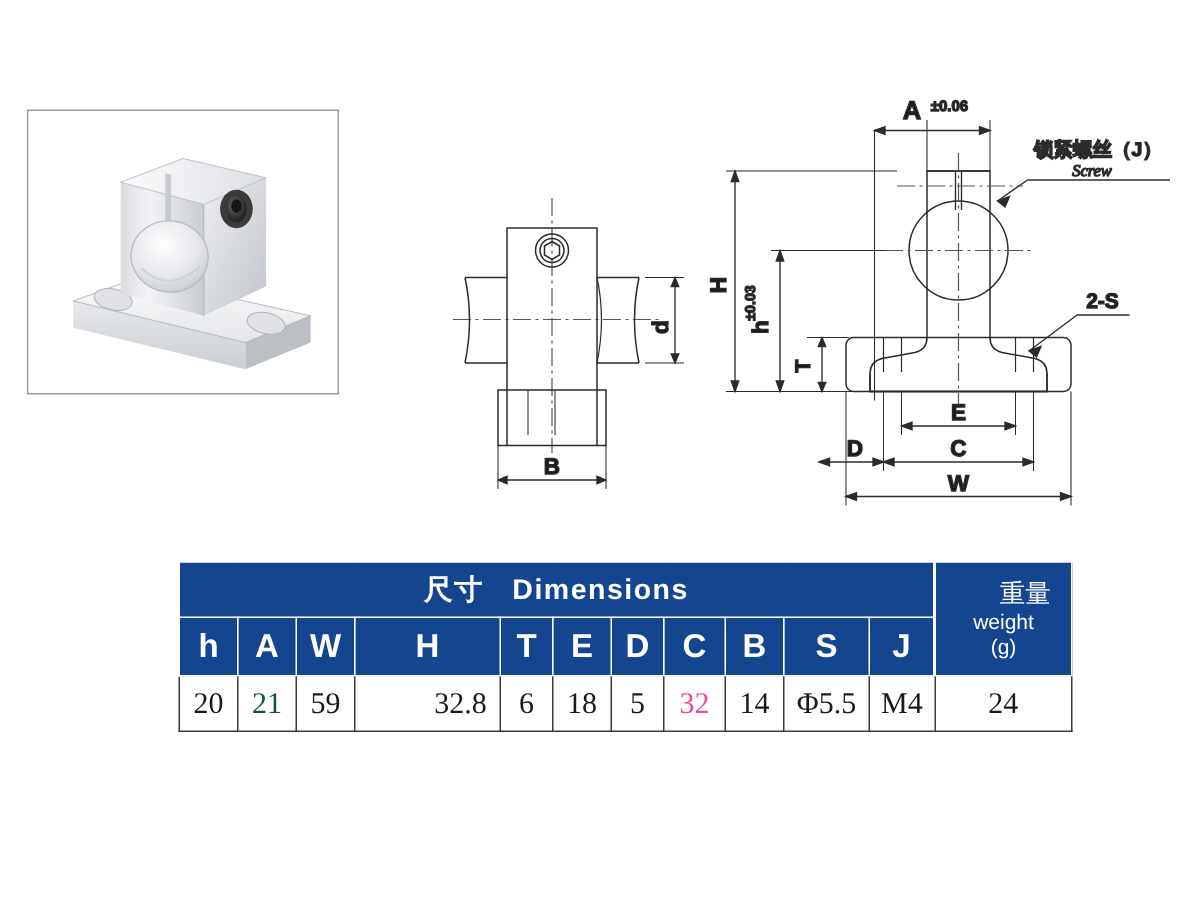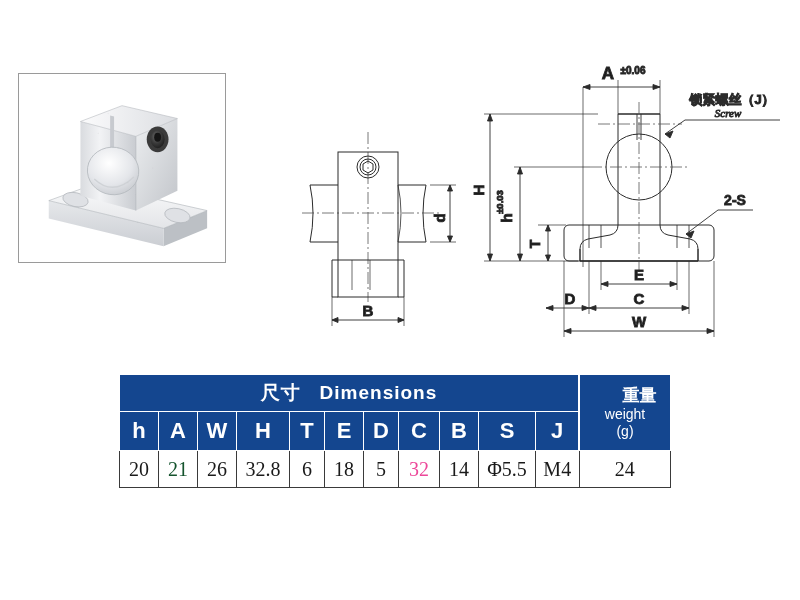--- a/index.html
+++ b/index.html
@@ -74,21 +74,21 @@
     font-size: 22px;
     font-weight: bold;
   }
   #dim-table .weight-cell {
     height: 74px;
     line-height: 1.18;
     border-left: 2px solid #ffffff;
   }
   #dim-table .weight-cn {
     font-size: 17px;
-    font-weight: bold;
+    font-weight: normal;
     display: block;
     padding-left: 29px;
   }
   #dim-table .weight-en {
     font-size: 14px;
     display: block;
   }
   #dim-table .weight-unit {
     font-size: 14px;
     display: block;
@@ -374,22 +374,22 @@
       <td class="hdr-blue sym-cell" style="width: 38px; background: rgb(20, 70, 143); color: rgb(255, 255, 255);">E</td>
       <td class="hdr-blue sym-cell" style="width: 34px; background: rgb(20, 70, 143); color: rgb(255, 255, 255);">D</td>
       <td class="hdr-blue sym-cell" style="width: 40px; background: rgb(20, 70, 143); color: rgb(255, 255, 255);">C</td>
       <td class="hdr-blue sym-cell" style="width: 38px; background: rgb(20, 70, 143); color: rgb(255, 255, 255);">B</td>
       <td class="hdr-blue sym-cell" style="width: 56px; background: rgb(20, 70, 143); color: rgb(255, 255, 255);">S</td>
       <td class="hdr-blue sym-cell" style="width: 42px; background: rgb(20, 70, 143); color: rgb(255, 255, 255);">J</td>
     </tr>
     <tr id="value-row">
       <td class="val-cell" style="width: 38px; color: rgb(26, 26, 26);">20</td>
       <td class="val-cell" style="width: 38px; color: #14532d;">21</td>
-      <td class="val-cell" style="width: 38px; color: rgb(26, 26, 26);">26</td>
-      <td class="val-cell" style="width: 52px; color: rgb(26, 26, 26);">32.8</td>
+      <td class="val-cell" style="width: 38px; color: rgb(26, 26, 26);">59</td>
+      <td class="val-cell" style="width: 52px; color: rgb(26, 26, 26); padding-left: 44px;">32.8</td>
       <td class="val-cell" style="width: 34px; color: rgb(26, 26, 26);">6</td>
       <td class="val-cell" style="width: 38px; color: rgb(26, 26, 26);">18</td>
       <td class="val-cell" style="width: 34px; color: rgb(26, 26, 26);">5</td>
       <td class="val-cell" style="width: 40px; color: #ec4899;">32</td>
       <td class="val-cell" style="width: 38px; color: rgb(26, 26, 26);">14</td>
       <td class="val-cell" style="width: 56px; color: rgb(26, 26, 26);">Φ5.5</td>
       <td class="val-cell" style="width: 42px; color: rgb(26, 26, 26);">M4</td>
       <td class="val-cell" style="width: 90px; color: rgb(26, 26, 26);">24</td>
     </tr>
   </tbody>

